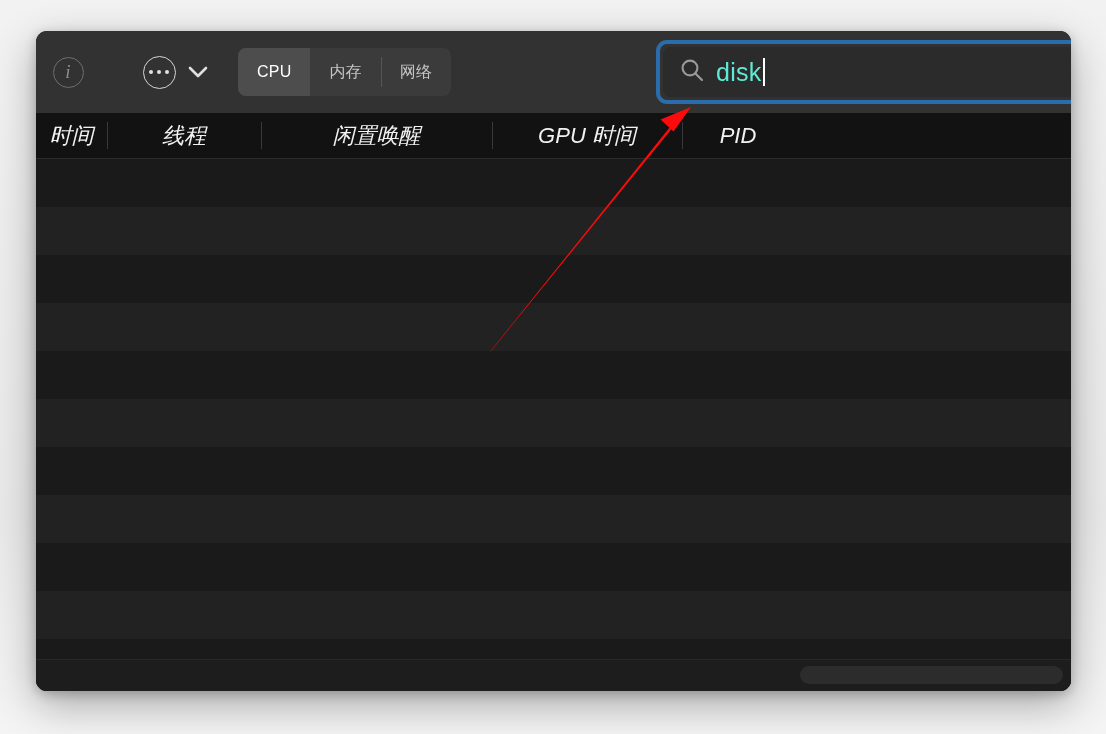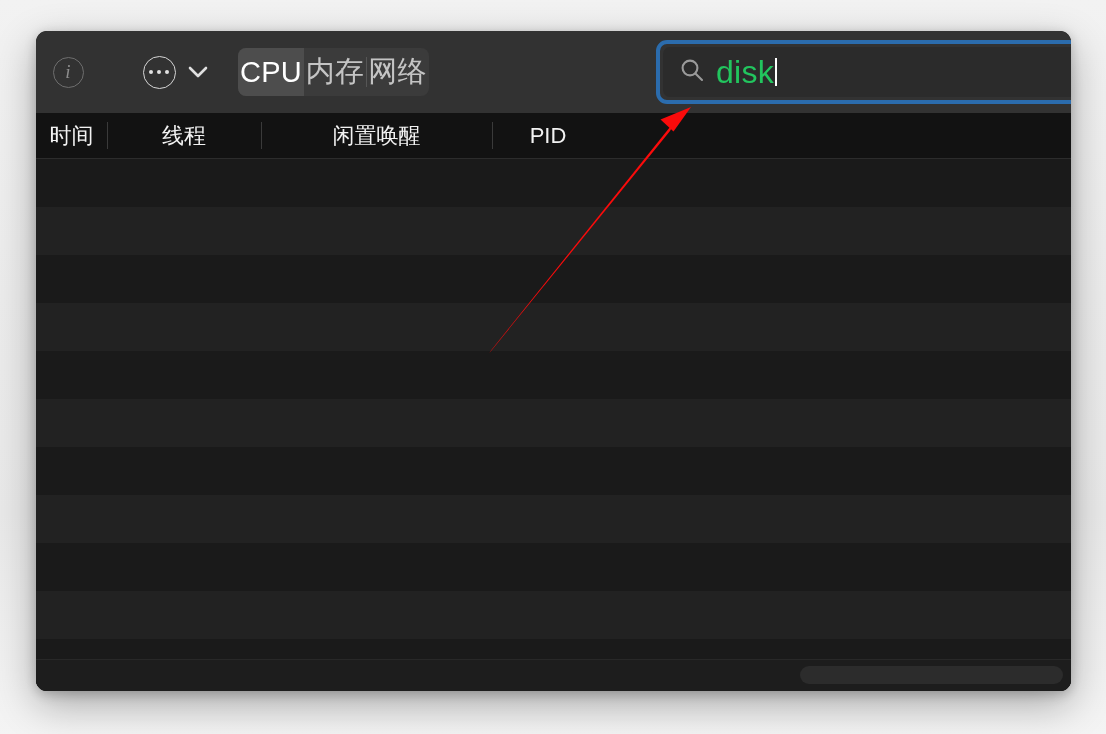--- a/index.html
+++ b/index.html
@@ -71,22 +71,22 @@
     height:48px;
     background:#3b3b3b;
     border-radius:8px;
     display:flex; align-items:stretch;
     padding:0;
     overflow:hidden;
   }
   .seg{
     position:relative;
     display:flex;align-items:center;justify-content:center;
-    padding:0 2px;
-    font-size:29px;
+    padding:0 19px;
+    font-size:16px;
     color:#c4c4c4;
     letter-spacing:.2px;
     cursor:default;
     white-space:nowrap;
   }
   .seg + .seg::before{
     content:"";
     position:absolute; left:0; top:9px; bottom:9px;
     width:1px; background:#565656;
   }
@@ -109,38 +109,38 @@
   #search-field{
     width:100%;height:100%;
     background:#2b2b2b;
     border-radius:7px;
     display:flex;align-items:center;
     padding-left:16px;
     overflow:hidden;
   }
   #search-icon{ flex:0 0 auto; margin-right:11px; display:block; }
   #search-value{
-    font-size:32px;color:#22c55e;letter-spacing:.3px;
+    font-size:25px;color:#5eead4;letter-spacing:.3px;
     white-space:nowrap;
   }
   #caret{
     display:inline-block;
     width:2px;height:28px;
     background:#fff;
     vertical-align:-6px;
     margin-left:1px;
   }
 
   
   #col-header{
     position:absolute; left:0; top:82px;
     width:100%; height:46px;
     background:#121212;
     border-bottom:1px solid #2c2c2c;
-    display:flex; align-items:center;
+    display:flex; align-items:center;font-style:italic;
   }
   .col{
     position:relative;
     height:100%;
     display:flex;align-items:center;justify-content:center;
     font-size:22px;color:#f2f2f2;
     white-space:nowrap; overflow:hidden;
     cursor:default;
   }
   .col + .col::before{
@@ -224,20 +224,21 @@
         <span id="search-value">disk</span>
           <span id="caret"></span>
       </div>
     </div>
   </div>
 
   <div id="col-header">
     <div class="col" style="width:71px;">时间</div>
     <div class="col" style="width:154px;">线程</div>
     <div class="col" style="width:231px;">闲置唤醒</div>
+    <div class="col" style="width:190px;">GPU 时间</div>
     <div class="col" style="width:112px;">PID</div>
   </div>
 
   <div id="table-body">
     <div class="row odd"></div>
     <div class="row even"></div>
     <div class="row odd"></div>
     <div class="row even"></div>
     <div class="row odd"></div>
     <div class="row even"></div>

